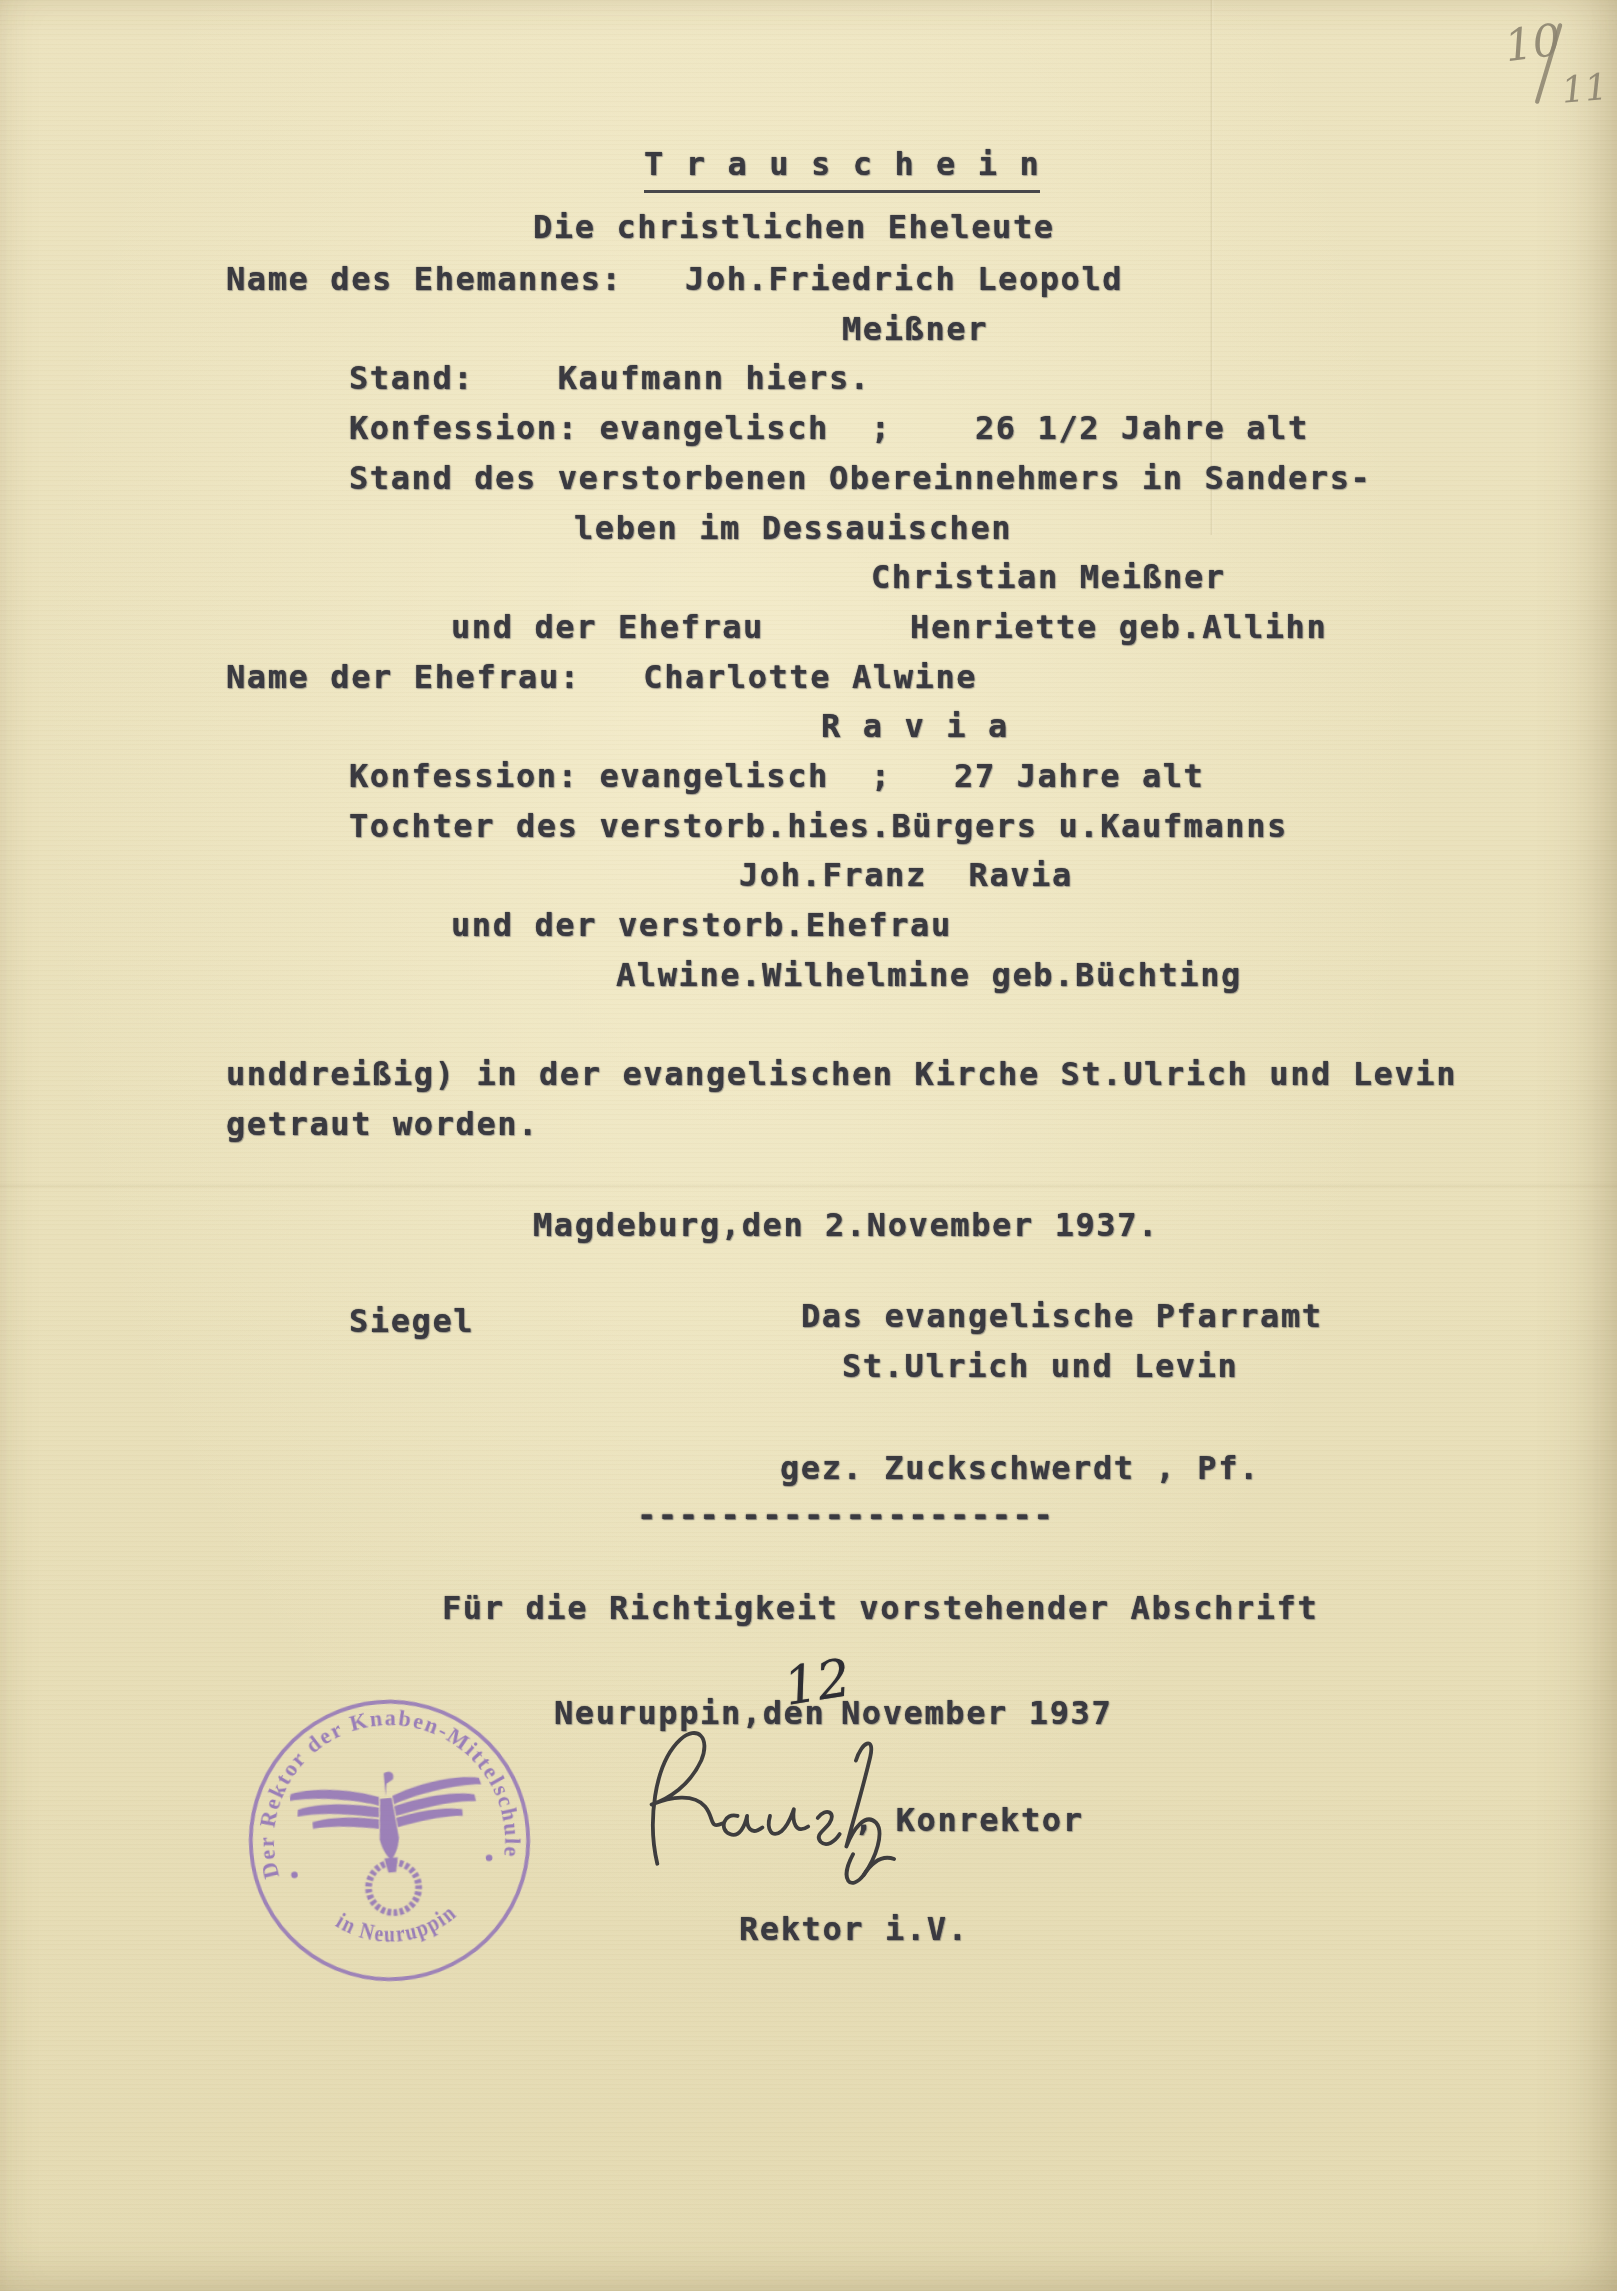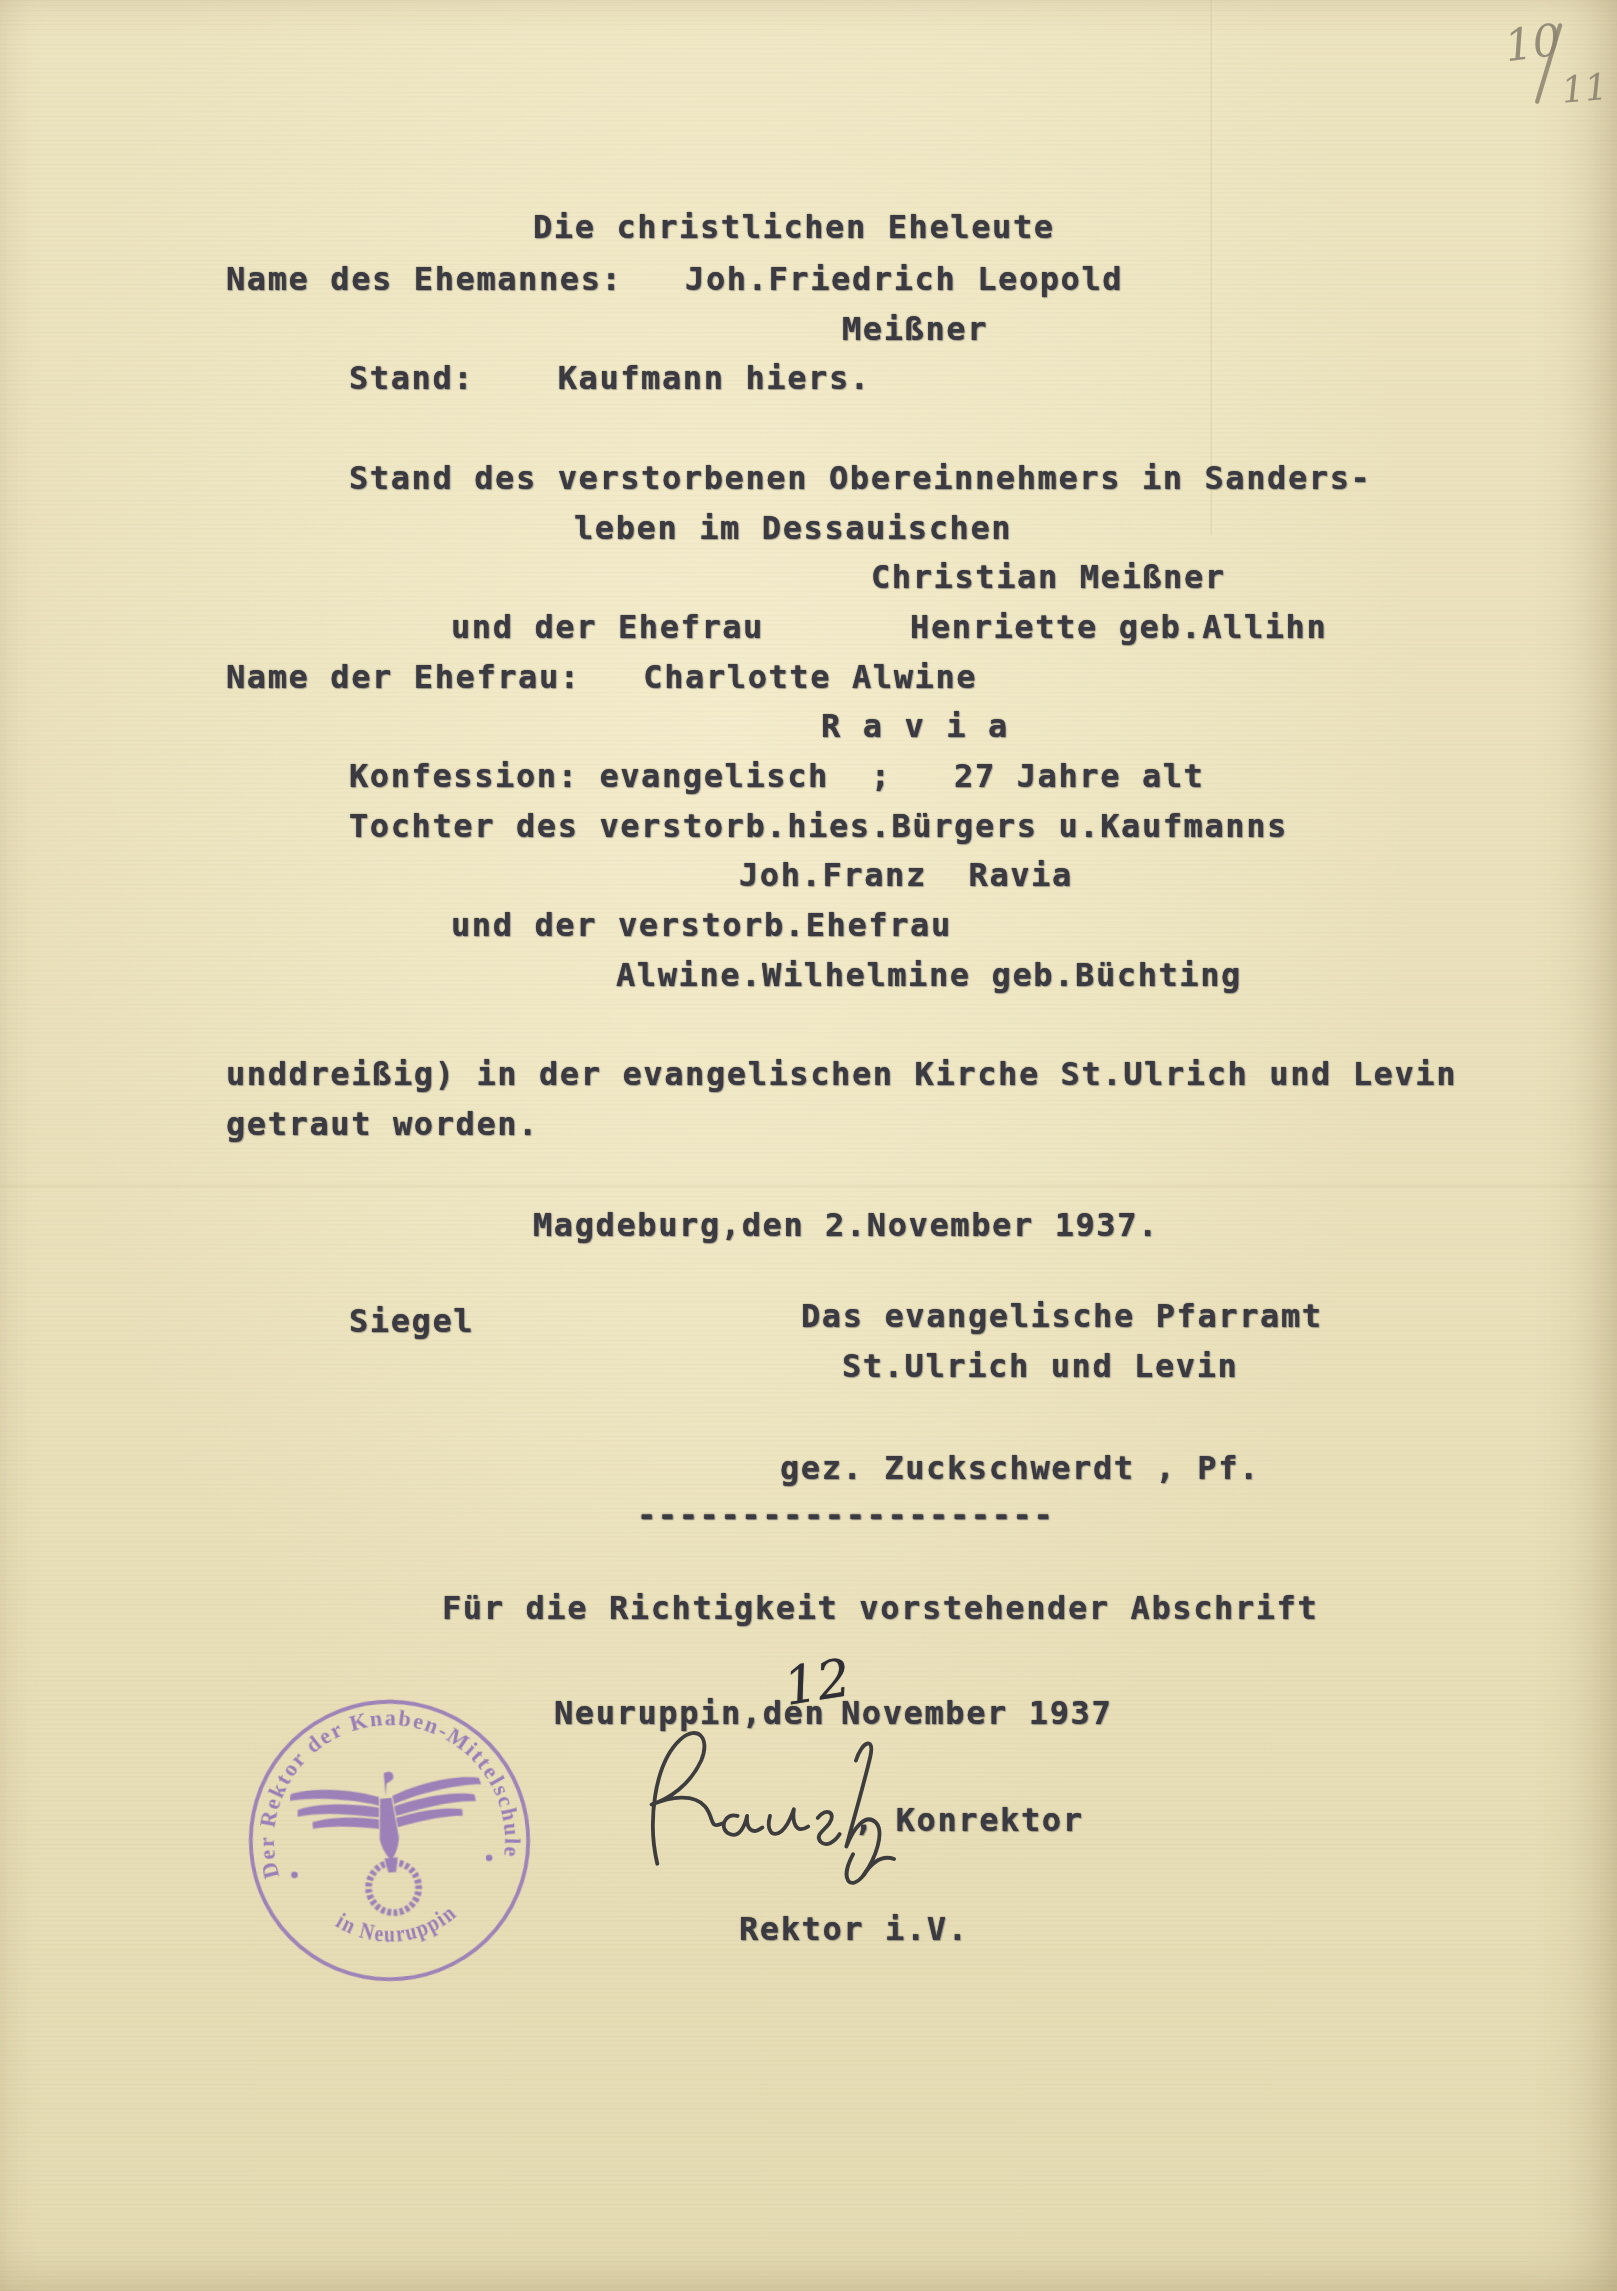--- a/index.html
+++ b/index.html
@@ -73,25 +73,27 @@
   <div class="texture"></div>
   <div class="crease-v"></div>
   <div class="crease-h"></div>
 
   <svg class="pencil-note" viewBox="0 0 150 120">
     <text x="26" y="56" font-family="DejaVu Serif, serif" font-style="italic" font-size="46" fill="#8c8470" opacity="0.9" transform="rotate(-7 40 40)">10</text>
     <line x1="84" y1="20" x2="60" y2="100" stroke="#8c8470" stroke-width="4.5" stroke-linecap="round" opacity="0.85"></line>
     <text x="86" y="100" font-family="DejaVu Serif, serif" font-style="italic" font-size="38" fill="#8c8470" opacity="0.9" transform="rotate(-5 100 90)">11</text>
   </svg>
 
+  <div class="tw tw-title" style="left:644px;top:145px"><span>T r a u s c h e i n</span></div>
   <div class="tw" style="left:533px;top:208px">Die christlichen Eheleute</div>
 
   <div class="tw" style="left:226px;top:260px">Name des Ehemannes:   Joh.Friedrich Leopold</div>
   <div class="tw" style="left:842px;top:310px">Meißner</div>
   <div class="tw" style="left:349px;top:359px">Stand:    Kaufmann hiers.</div>
+  <div class="tw" style="left:349px;top:409px">Konfession: evangelisch  ;    26 1/2 Jahre alt</div>
   <div class="tw" style="left:349px;top:459px">Stand des verstorbenen Obereinnehmers in Sanders-</div>
   <div class="tw" style="left:574px;top:509px">leben im Dessauischen</div>
   <div class="tw" style="left:871px;top:558px">Christian Meißner</div>
   <div class="tw" style="left:451px;top:608px">und der Ehefrau       Henriette geb.Allihn</div>
 
   <div class="tw" style="left:226px;top:658px">Name der Ehefrau:   Charlotte Alwine</div>
   <div class="tw" style="left:821px;top:707px">R a v i a</div>
   <div class="tw" style="left:349px;top:757px">Konfession: evangelisch  ;   27 Jahre alt</div>
   <div class="tw" style="left:349px;top:807px">Tochter des verstorb.hies.Bürgers u.Kaufmanns</div>
   <div class="tw" style="left:739px;top:856px">Joh.Franz  Ravia</div>

